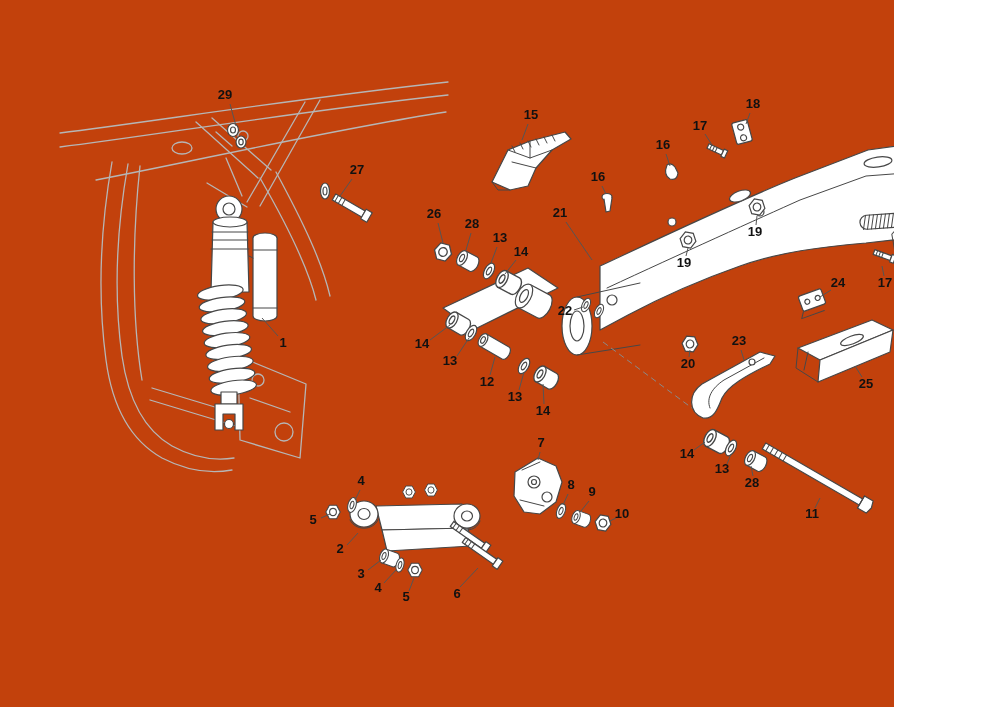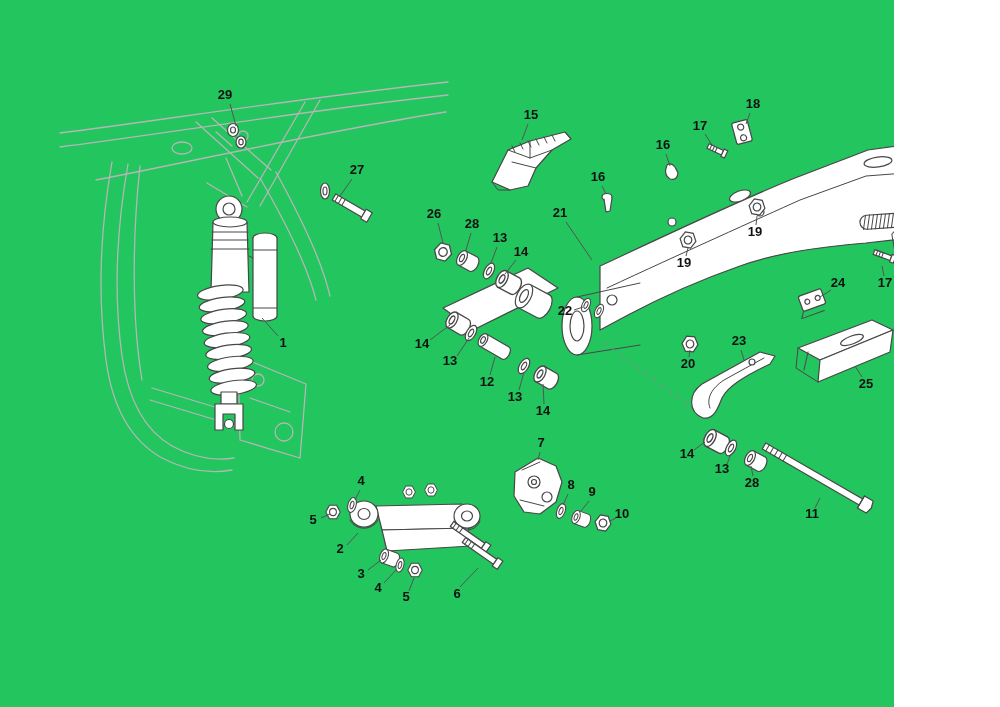--- a/index.html
+++ b/index.html
@@ -1,16 +1,16 @@
 <!DOCTYPE html>
 <html><head>
 <meta charset="utf-8">
 <style>
   html,body{margin:0;padding:0;background:#ffffff;}
-  .canvas{position:relative;width:894px;height:707px;background:#22c55e;overflow:hidden;}
+  .canvas{position:relative;width:894px;height:707px;background:#c2410c;overflow:hidden;}
   svg{position:absolute;left:0;top:0;}
   .lbl{font:700 13px "Liberation Sans", sans-serif; fill:#111111; text-anchor:middle; dominant-baseline:middle;}
   .part{fill:#ffffff;stroke:#474747;stroke-width:1.2;stroke-linejoin:round;stroke-linecap:round;}
   .thin{fill:none;stroke:#474747;stroke-width:1;stroke-linecap:round;}
   .frame{fill:none;stroke:#b6b6b6;stroke-width:1.3;stroke-linejoin:round;stroke-linecap:round;}
   .dash{fill:none;stroke:#8a8a8a;stroke-width:1;stroke-dasharray:6 4;}
 </style>
 </head>
 <body>
 

